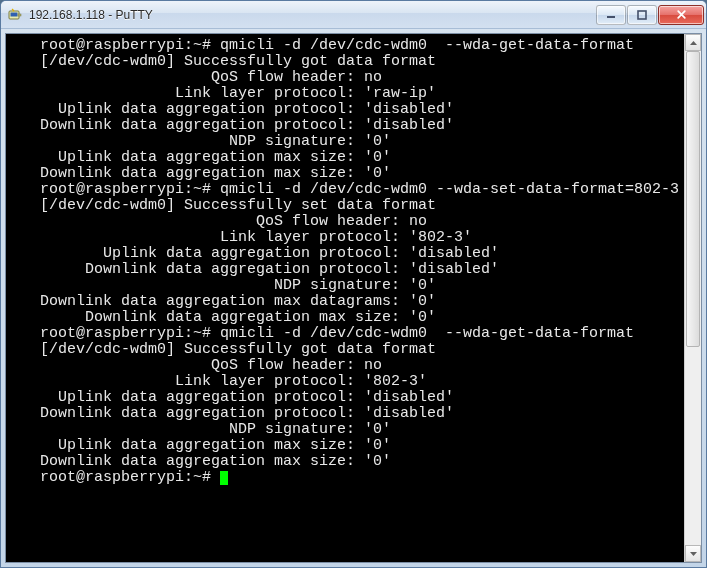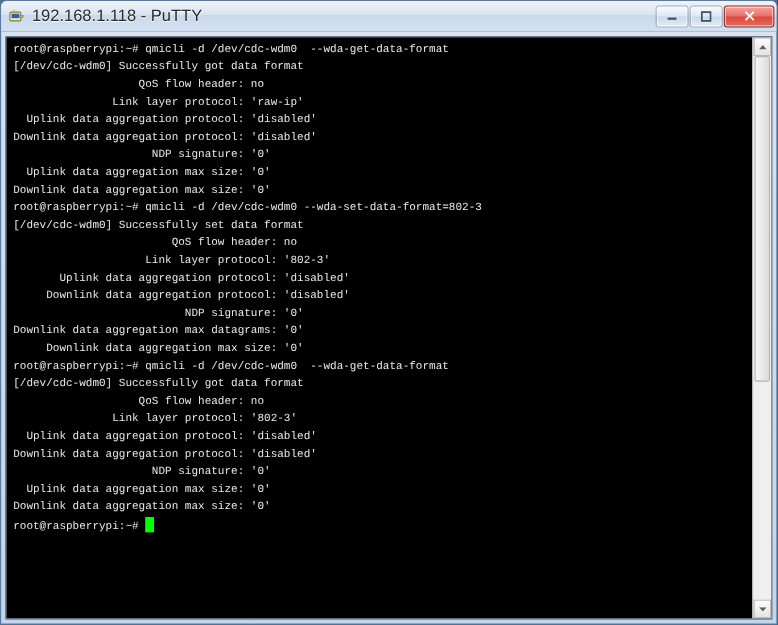--- a/index.html
+++ b/index.html
@@ -31,21 +31,21 @@
     border-radius: 5px 5px 0 0;
     border-bottom: 1px solid #a8bdd6;
   }
   .titlebar .icon {
     width: 16px; height: 16px;
     margin-right: 6px;
     display: flex; align-items: center; justify-content: center;
   }
   .titlebar .title {
     flex: 1;
-    font-size: 15px;
+    font-size: 12px;
     color: #2a2a2a;
     text-shadow: 0 1px 0 #fff;
     white-space: nowrap;
     overflow: hidden;
   }
   .win-btns { display: flex; gap: 0; }
   .win-btn {
     width: 30px; height: 20px;
     border: 1px solid rgba(0,0,0,0.25);
     border-radius: 3px;
@@ -69,24 +69,25 @@
     background: #000;
     border: 1px solid #7b8ea5;
     display: flex;
     position: relative;
   }
   .terminal {
     flex: 1;
     padding: 4px 2px 4px 6px;
     color: #e8e8e8;
     font-family: "Consolas", "Courier New", monospace;
-    font-size: 10px;
+    font-size: 15px;
     line-height: 16px;
     white-space: pre;
     overflow: hidden;
+    margin-left: 28px;
   }
   .scrollbar {
     width: 17px;
     background: #e9e9e9;
     border-left: 1px solid #cfcfcf;
     display: flex;
     flex-direction: column;
   }
   .sb-btn {
     height: 17px;

